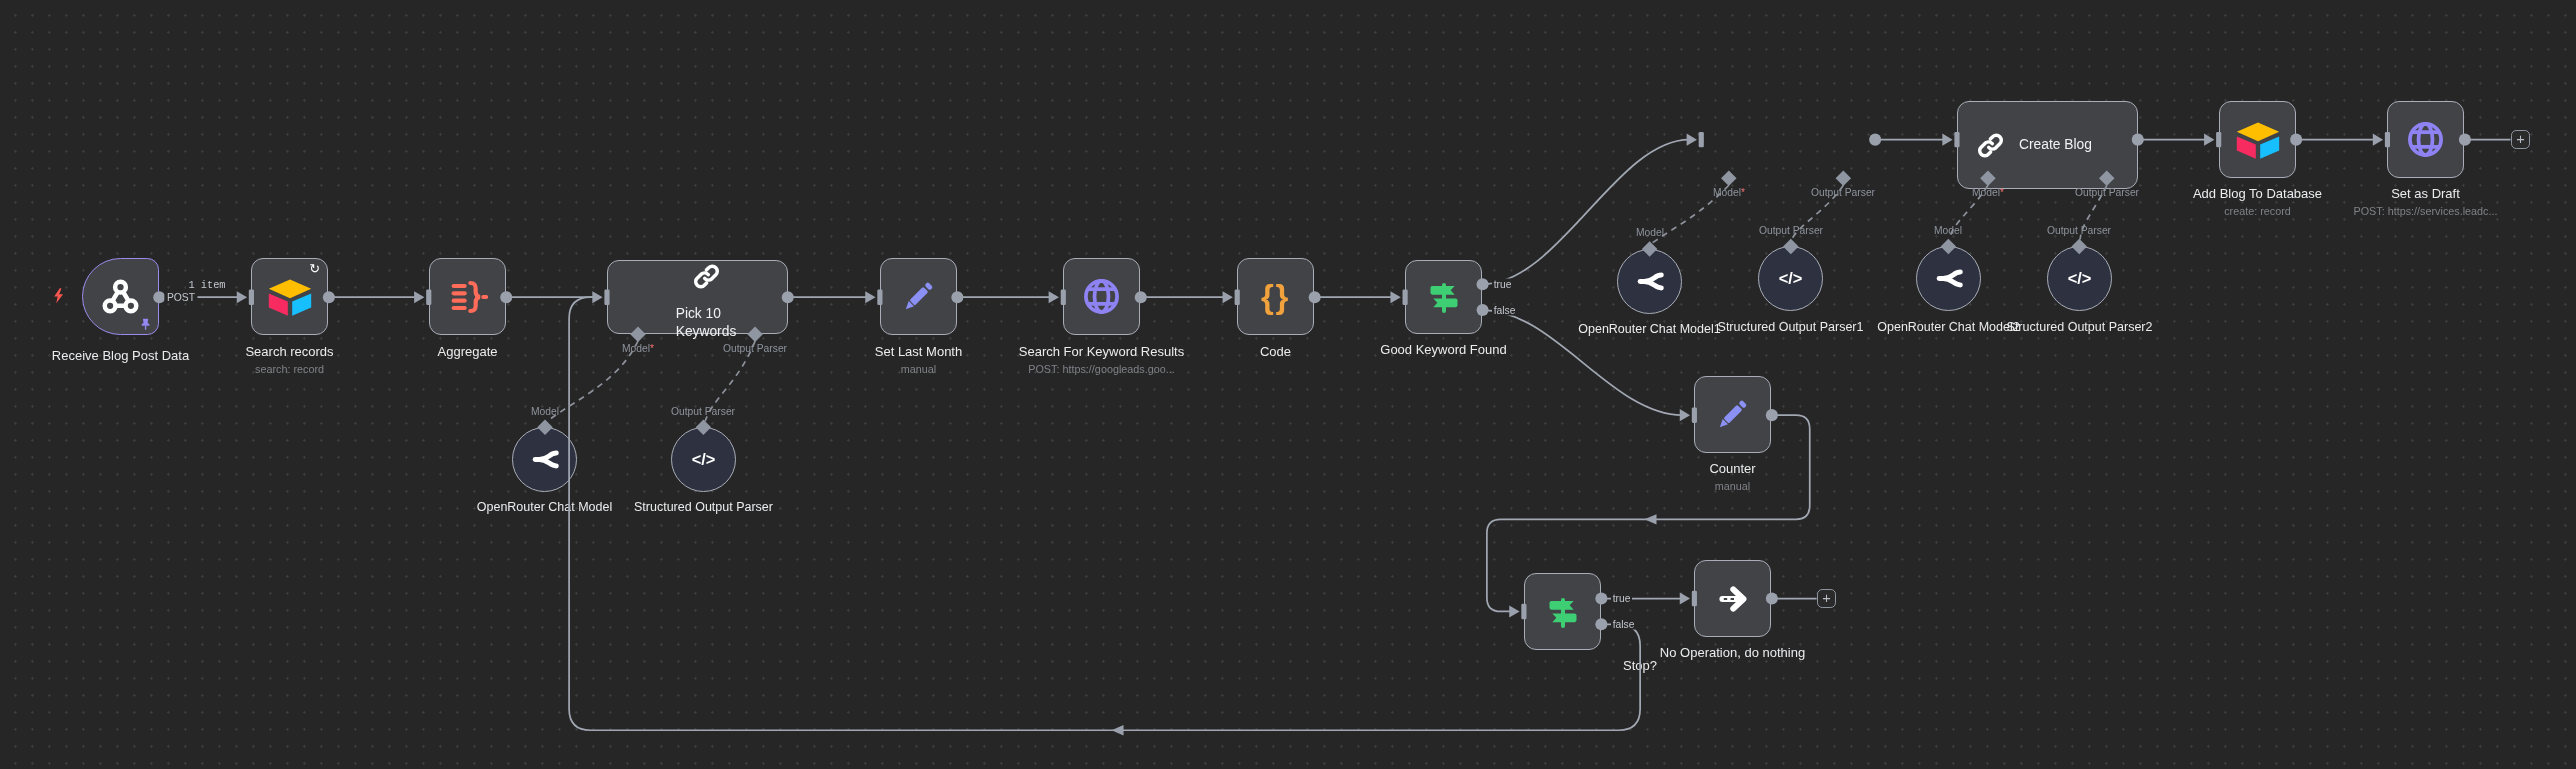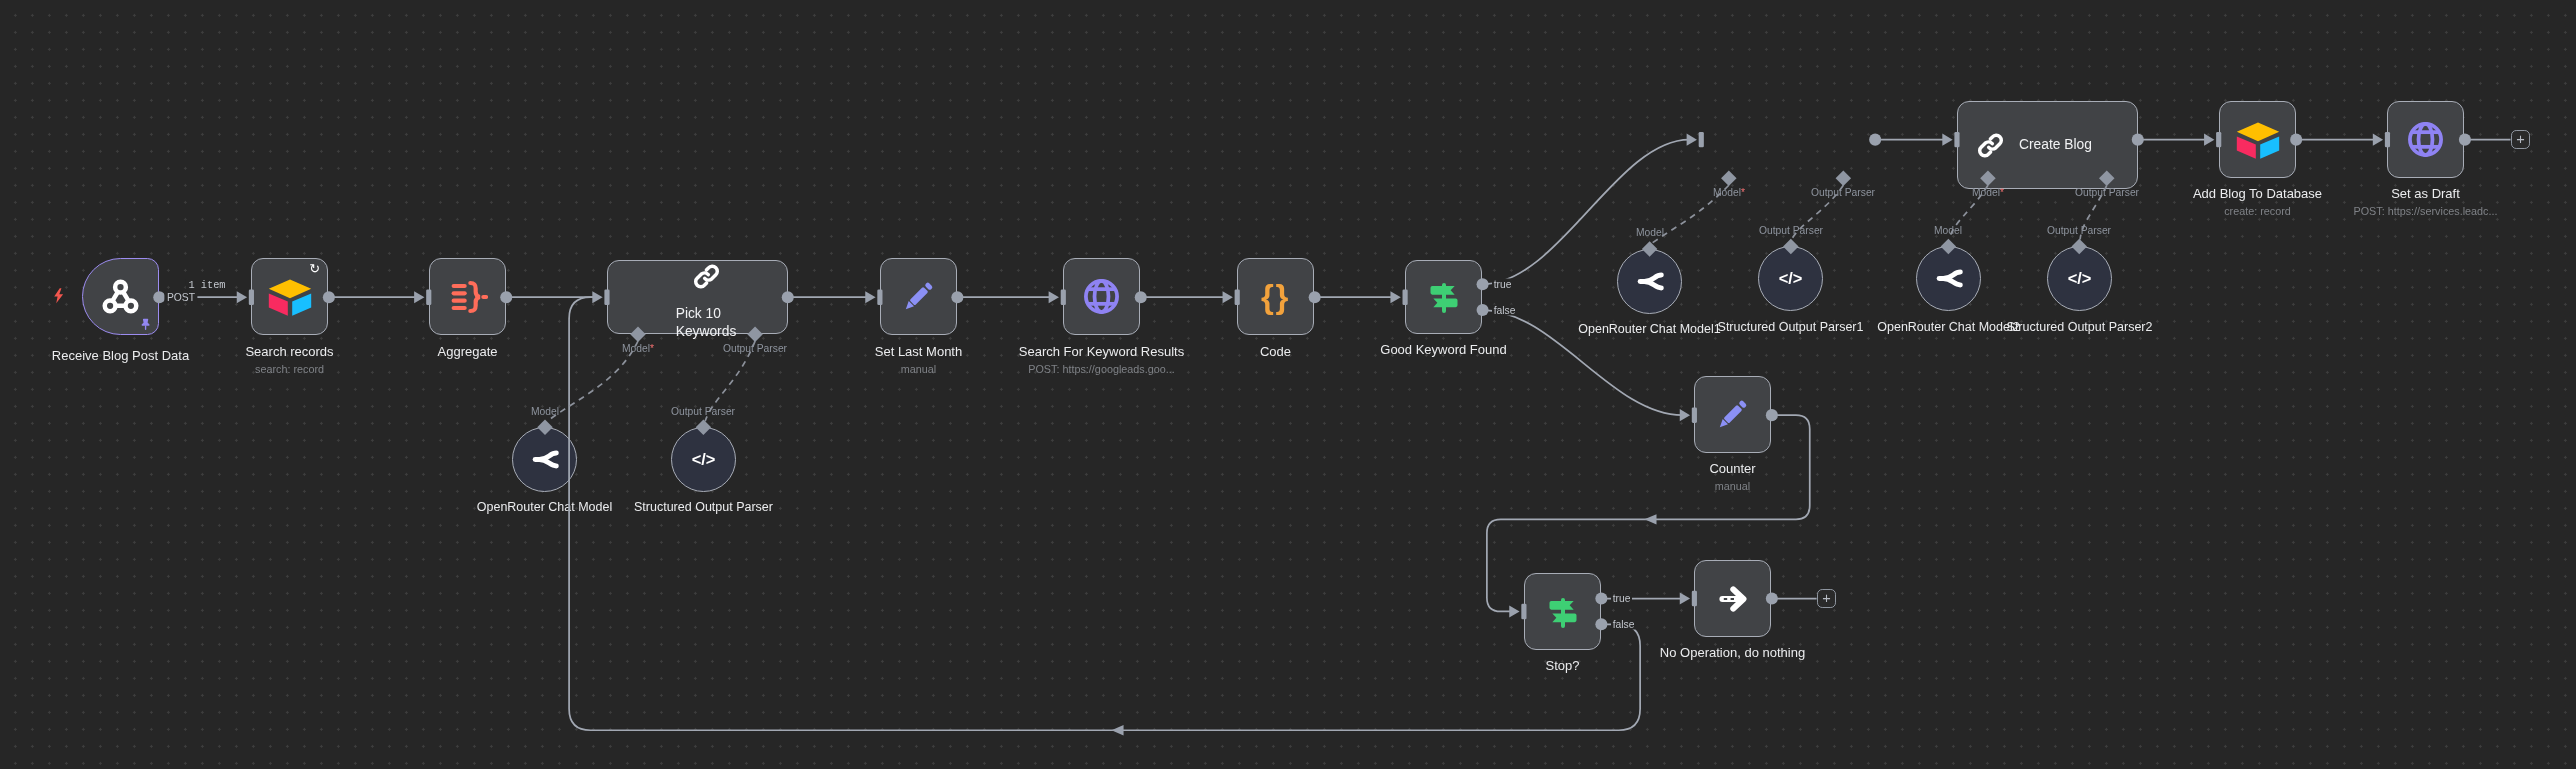--- a/index.html
+++ b/index.html
@@ -338,21 +338,21 @@
     </div>
     <div class="node" style="left: 1524px; top: 573px; width: 77px; height: 77px;">
       <span style="line-height: 0;"><svg width="40" height="40" viewBox="0 0 24 24" fill="#3ecf74">
           <rect x="10.8" y="3.6" width="2.4" height="18" rx="1.2"></rect>
           <path d="M5 5.4 H18.4 L16 8 L18.4 10.6 H5 a1.1 1.1 0 0 1 -1.1 -1.1 V6.5 a1.1 1.1 0 0 1 1.1 -1.1 Z"></path>
           <path d="M19 12.9 H5.6 L8 15.5 L5.6 18.1 H19 a1.1 1.1 0 0 0 1.1 -1.1 v-3 a1.1 1.1 0 0 0 -1.1 -1.1 Z"></path>
         </svg></span>
     </div>
     <div class="outlabel" style="left: 1611px; top: 598px;">true</div>
     <div class="outlabel" style="left: 1611px; top: 624px;">false</div>
-    <div class="nlabel" style="left: 1468px; top: 658px;">
+    <div class="nlabel" style="left: 1468px; top: 658px; text-align: right;">
       <div>Stop?</div>
     </div>
     <div class="node" style="left: 1694px; top: 560px; width: 77px; height: 77px;">
       <span style="line-height: 0;"><svg width="34" height="34" viewBox="0 0 24 24">
           <g fill="none" stroke="#fff" stroke-linecap="round" stroke-linejoin="round">
             <path d="M4.5 12 H15.8" stroke-width="4.2"></path>
             <path d="M12.2 5.2 L19.4 12 L12.2 18.8" stroke-width="4.2"></path>
           </g>
           <path d="M5.5 12 H14.5" stroke="#414346" stroke-width="1.3" stroke-dasharray="2.4 2.4" fill="none"></path>
         </svg></span>

